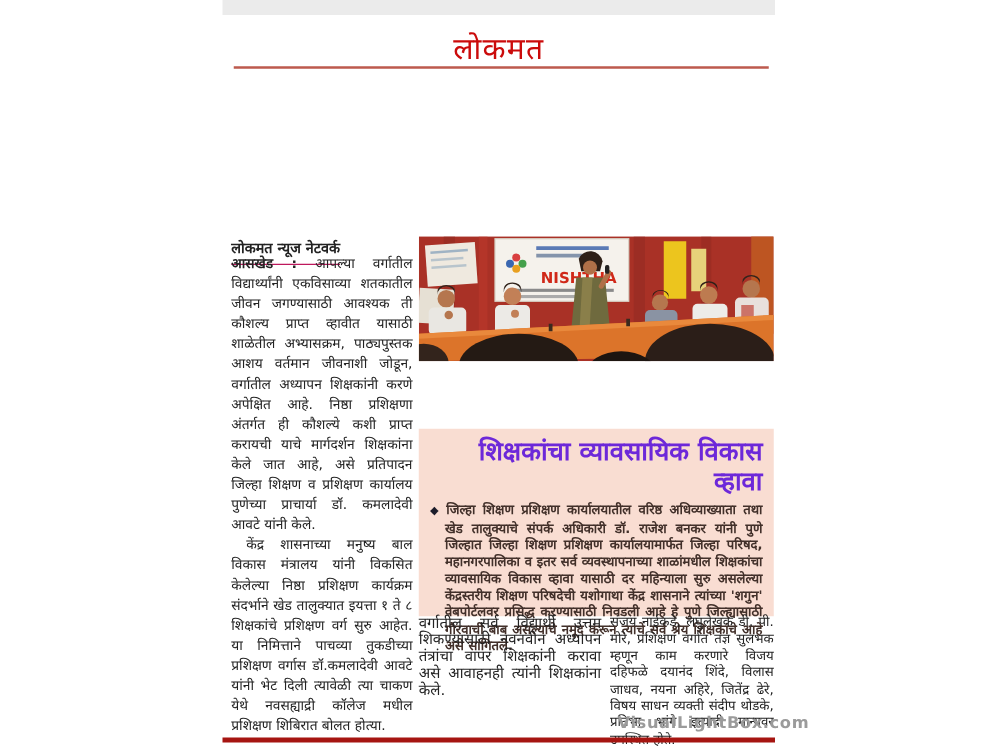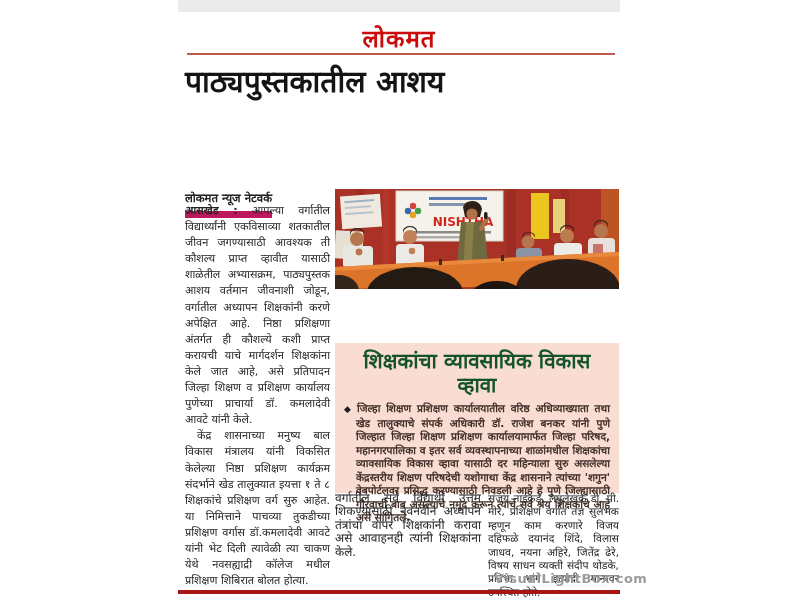--- a/index.html
+++ b/index.html
@@ -9,37 +9,37 @@
     background:#ffffff;overflow:hidden;
     font-family:"DejaVu Sans","Liberation Sans",sans-serif;
   }
   .clip{
     position:absolute;left:178px;top:0;width:442px;height:600px;
     background:#ffffff;
   }
   .top-strip{position:absolute;left:0;top:0;width:442px;height:12px;background:#ebebeb;}
   .masthead{
     position:absolute;left:0;top:21px;width:442px;text-align:center;
-    font-size:24px;font-weight:bold;color:#cb0b0b;letter-spacing:1px;
+    font-size:24px;font-weight:normal;color:#cb0b0b;letter-spacing:1px;
   }
   .masthead-rule{position:absolute;left:9px;top:53px;width:428px;height:2px;background:#bd5a4e;}
   .headline{
     position:absolute;left:7px;top:61px;width:432px;
     font-size:30px;line-height:42px;font-weight:bold;color:#141414;
   }
   .subhead{
     position:absolute;left:7px;top:149px;width:432px;
     font-size:19px;font-weight:bold;color:#141414;white-space:nowrap;
   }
   .subhead .author{color:#1e7fb6;}
   .subhead .sep{color:#1e7fb6;padding:0 5px;font-weight:normal;}
   .byline{
     position:absolute;left:7px;top:190px;
     font-size:11.5px;font-weight:bold;color:#222;
-    border-bottom:7px solid #be185d;padding-bottom:6px;
+    border-bottom:1px solid #be185d;padding-bottom:6px;
   }
   .col{
     position:absolute;color:#232323;text-align:justify;
   }
   .col p{margin:0;}
   .col-left{left:7px;top:203px;width:145px;font-size:11px;line-height:16.1px;}
   .col-left p.indent{text-indent:12px;}
   .lead{font-weight:bold;}
   .photo{
     position:absolute;left:157px;top:189px;width:284px;height:100px;overflow:hidden;
@@ -47,21 +47,21 @@
   .photo svg{display:block;width:284px;height:100px;}
   .caption{
     position:absolute;left:157px;top:293px;width:284px;
     font-size:10.8px;line-height:15px;font-weight:bold;color:#33302e;text-align:left;
   }
   .hibox{
     position:absolute;left:157px;top:343px;width:284px;height:150px;
     background:#f9ddd2;padding:6px 9px 6px 9px;
   }
   .hibox-title{
-    font-size:20.5px;font-weight:bold;color:#14532d;text-align:center;
+    font-size:20.5px;font-weight:bold;color:#6d28d9;text-align:right;
     margin:0 0 5px 0;line-height:24px;
   }
   .hibox-text{
     margin:0;font-size:10.5px;line-height:13.5px;color:#42302a;font-weight:bold;
     text-align:justify;padding-left:12px;text-indent:-12px;
   }
   .hibox-text .bullet{color:#1c1c2a;font-size:9px;padding-right:4px;}
   .col-mid{left:157px;top:492px;width:146px;font-size:12px;line-height:13.4px;}
   .col-mid p.indent{text-indent:10px;}
   .col-right{left:310px;top:492px;width:131px;font-size:10.6px;line-height:13.4px;}
@@ -77,21 +77,20 @@
 
 <div class="stage">
   <div class="clip">
 
     <div class="top-strip"></div>
 
     <div class="masthead">लोकमत</div>
     <div class="masthead-rule"></div>
 
     <div class="headline">
-      <div>पाठ्यपुस्तकातील आशय</div>
     </div>
 
 
     <div class="byline">लोकमत न्यूज नेटवर्क</div>
 
     <div class="col col-left">
       <p><span class="lead">आसखेड :</span>
         <span>आपल्या वर्गातील विद्यार्थ्यांनी एकविसाव्या शतकातील जीवन जगण्यासाठी आवश्यक ती कौशल्य प्राप्त व्हावीत यासाठी शाळेतील अभ्यासक्रम, पाठ्यपुस्तक आशय वर्तमान जीवनाशी जोडून, वर्गातील अध्यापन शिक्षकांनी करणे अपेक्षित आहे. निष्ठा प्रशिक्षणा अंतर्गत ही कौशल्ये कशी प्राप्त करायची याचे मार्गदर्शन शिक्षकांना केले जात आहे, असे प्रतिपादन जिल्हा शिक्षण व प्रशिक्षण कार्यालय पुणेच्या प्राचार्या डॉ. कमलादेवी आवटे यांनी केले.</span></p>
       <p class="indent">केंद्र शासनाच्या मनुष्य बाल विकास मंत्रालय यांनी विकसित केलेल्या निष्ठा प्रशिक्षण कार्यक्रम संदर्भाने खेड तालुक्यात इयत्ता १ ते ८ शिक्षकांचे प्रशिक्षण वर्ग सुरु आहेत. या निमित्ताने पाचव्या तुकडीच्या प्रशिक्षण वर्गास डॉ.कमलादेवी आवटे यांनी भेट दिली त्यावेळी त्या चाकण येथे नवसह्याद्री कॉलेज मधील प्रशिक्षण शिबिरात बोलत होत्या.</p>
 

